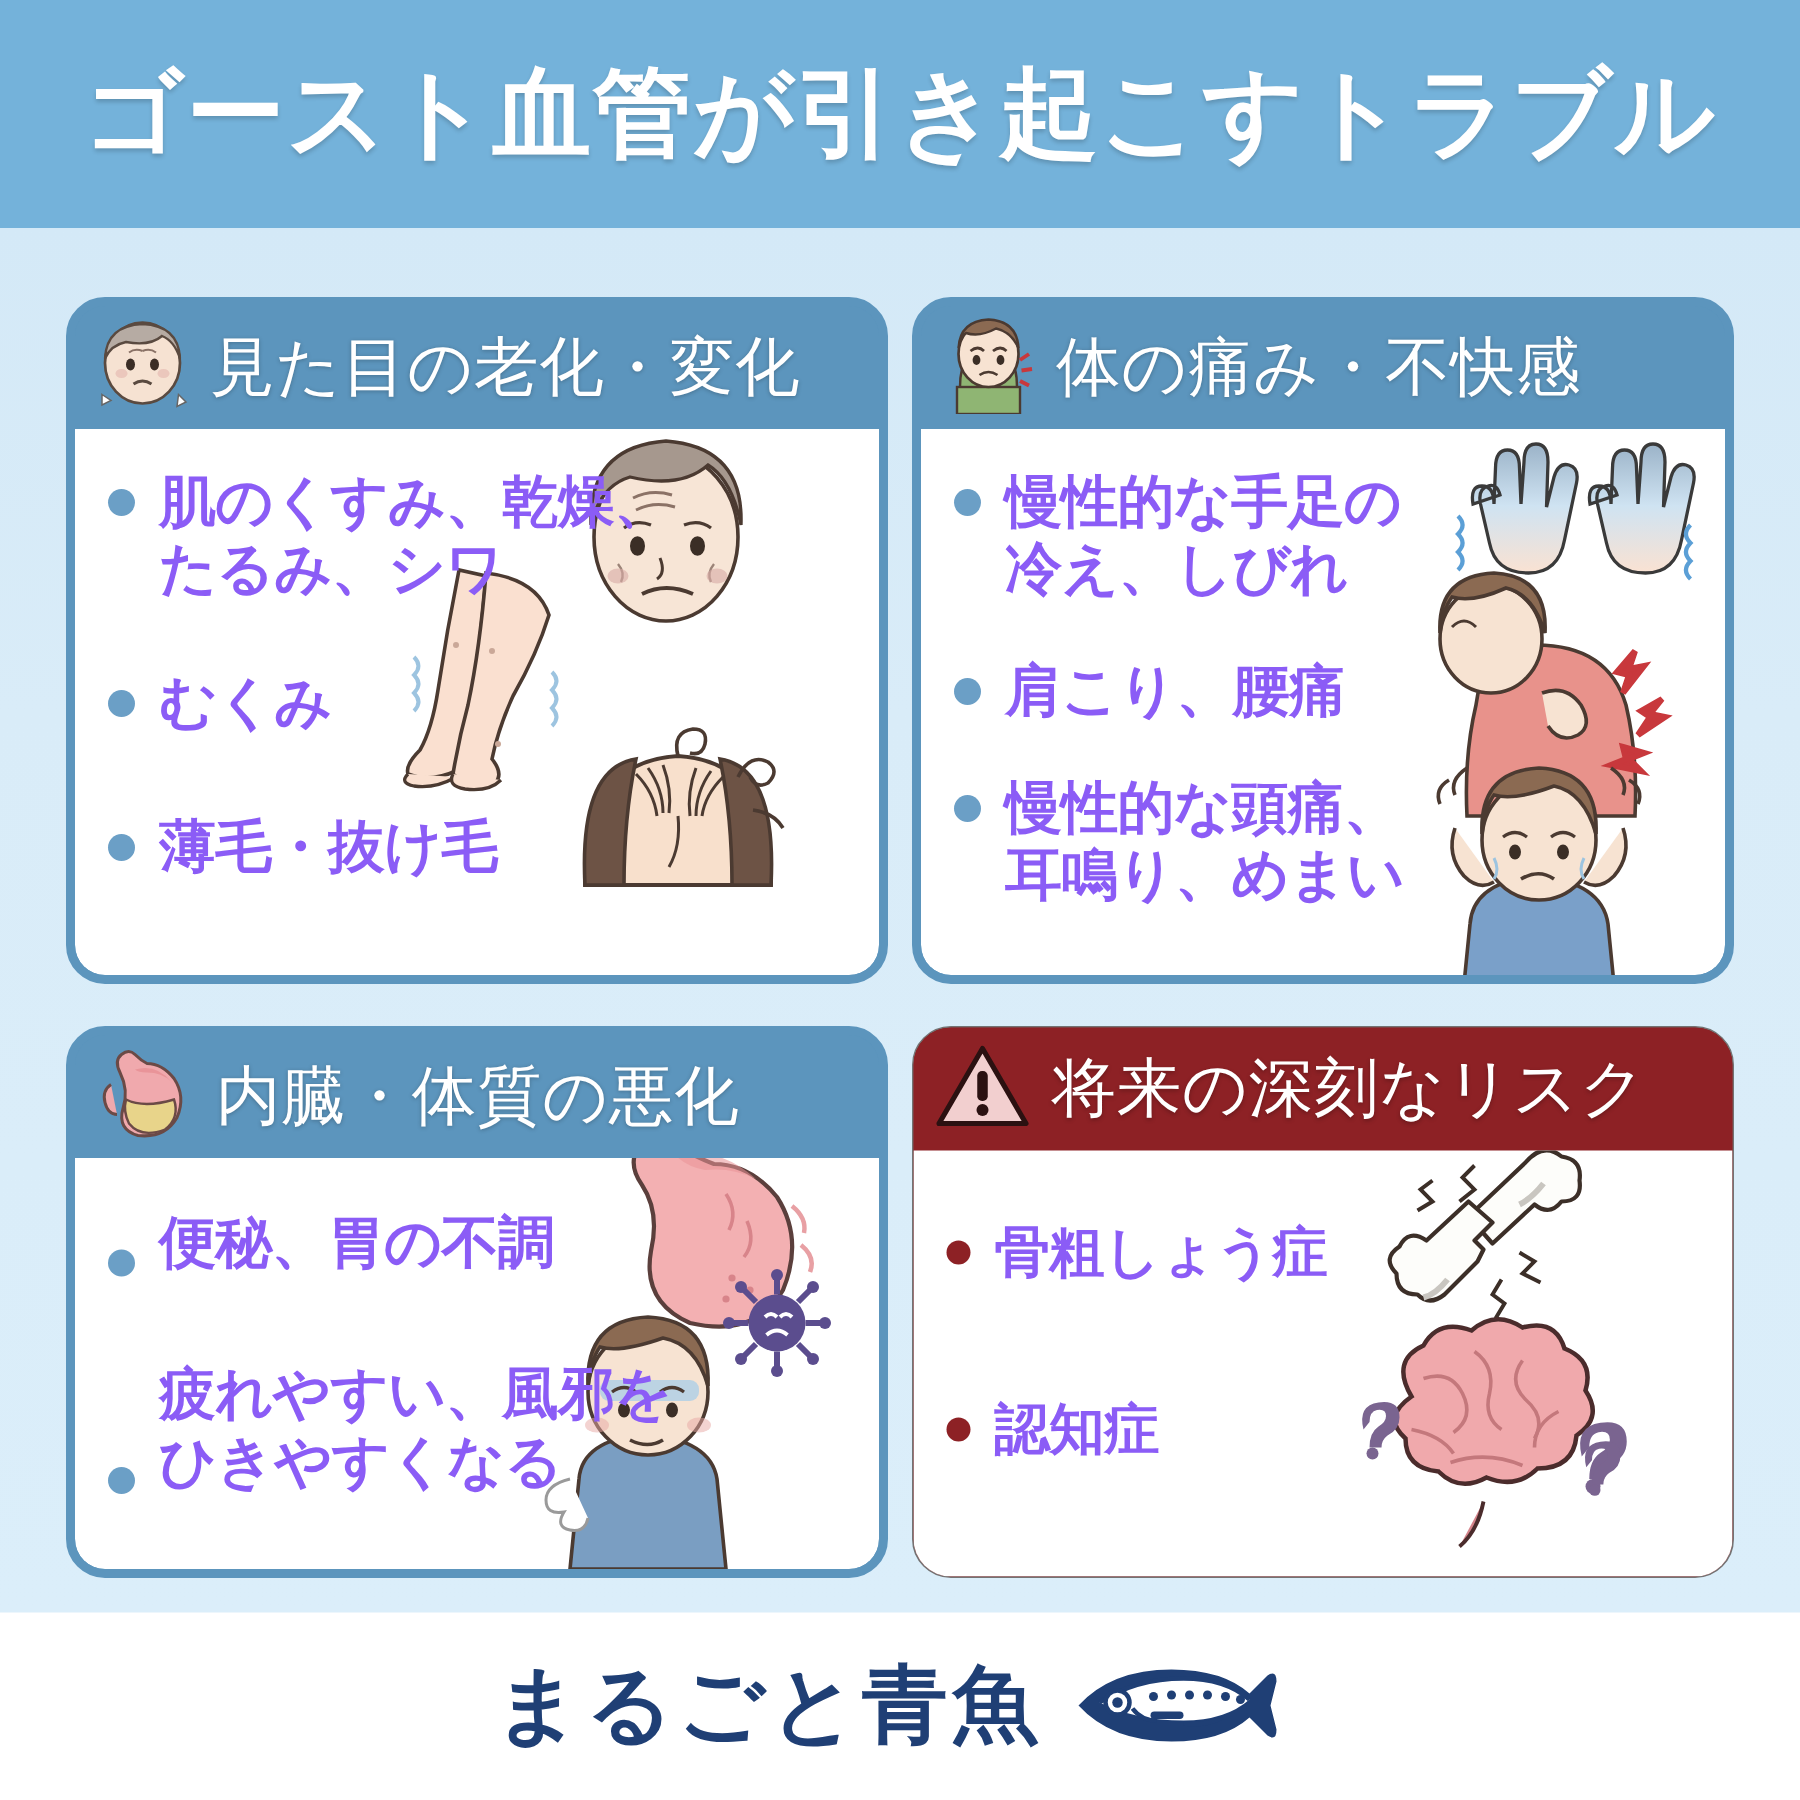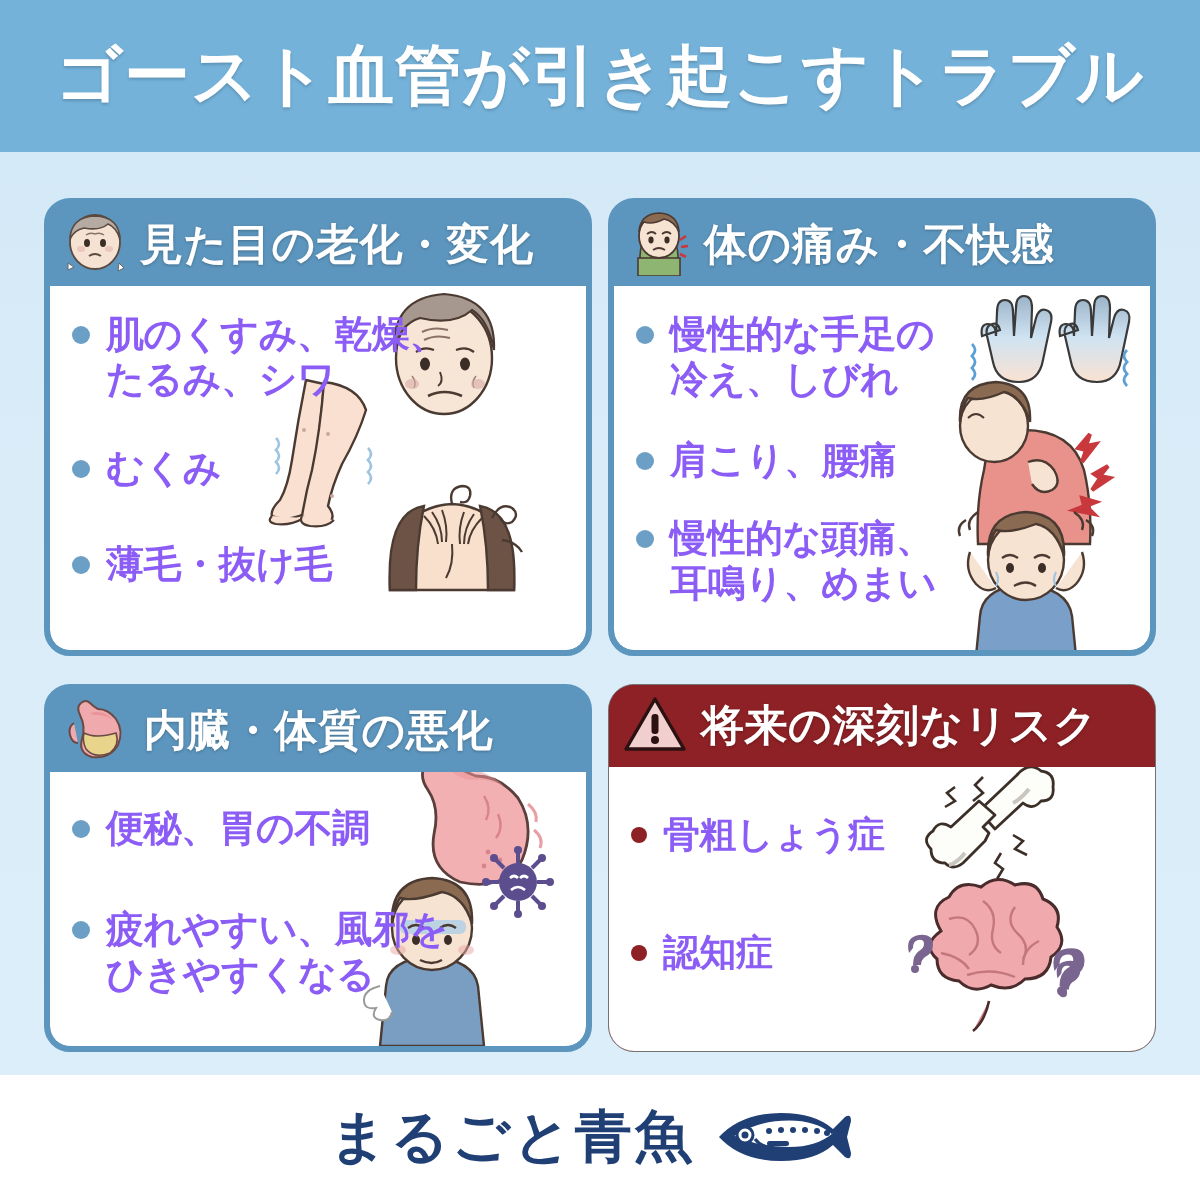--- a/index.html
+++ b/index.html
@@ -58,21 +58,21 @@
     height:82px;
     flex:0 0 82px;
     display:flex; align-items:center;
     padding-left:14px;
     gap:14px;
   }
   .card.blue .card-header{ background:#5c95bd; }
   .card.red  .card-header{ background:#8d2125; }
 
   .card-header-title{
-    font-size:43px; font-weight:700; color:#ffffff;
+    font-size:43px; font-weight:400; color:#ffffff;
     text-shadow:0 1px 3px rgba(0,0,0,.25);
     white-space:nowrap;
     letter-spacing:0.5px;
   }
   .card-body{
     flex:1;
     background:#ffffff;
     border-radius:0 0 20px 20px;
     position:relative;
     padding:26px 18px 14px 22px;
@@ -90,21 +90,21 @@
   }
   .blue .bullet-dot{ background:#6b9fc6; }
   .red  .bullet-dot{ background:#8d2125; width:16px;height:16px; }
   .bullet-text{
     font-size:38px; font-weight:700; color:#8b5cf6;
     line-height:1.18;
     letter-spacing:-0.5px;
   }
   .red .bullet-text{ font-size:37px; }
   .c4 .bullet-item{ margin-bottom:58px; }
-  .c3 .bullet-item{ margin-bottom:46px; }
+  .c3 .bullet-item{ margin-bottom:46px;align-items:flex-end; }
 
   
   .illus{ position:absolute; z-index:1; pointer-events:none; }
 
   
   .footer{
     position:absolute; left:0; top:1075px;
     width:1200px; height:125px;
     background:#ffffff;
     display:flex; align-items:center; justify-content:center;

